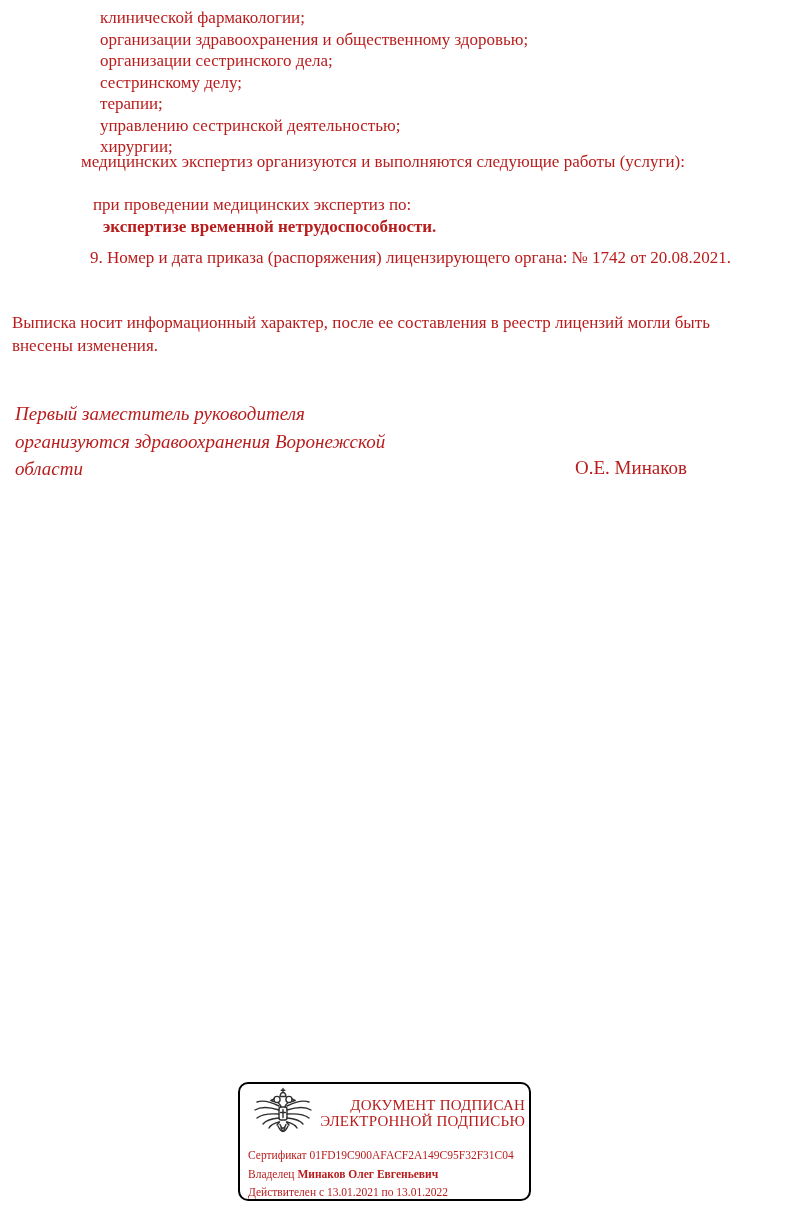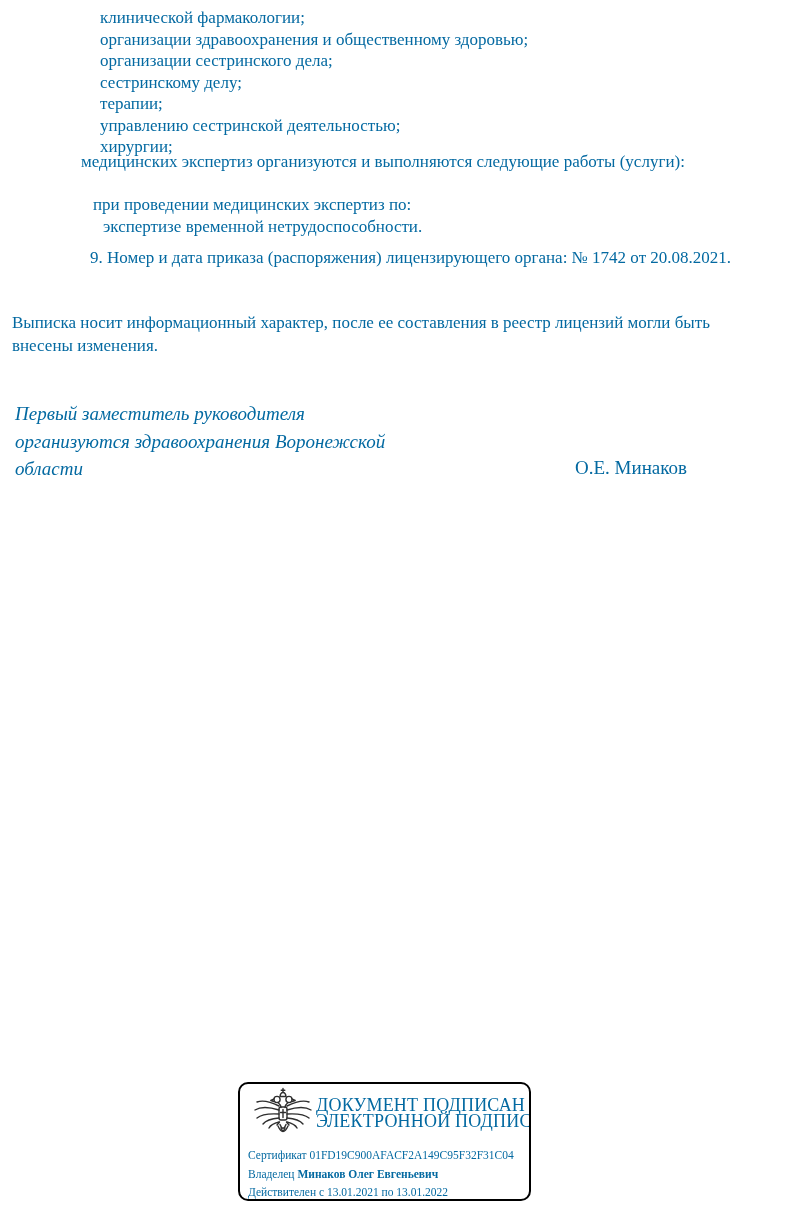--- a/index.html
+++ b/index.html
@@ -2,50 +2,50 @@
 <html><head>
 <meta charset="utf-8">
 <style>
   * { margin: 0; padding: 0; box-sizing: border-box; }
   html, body { background: #ffffff; }
   .page {
     position: relative;
     width: 796px;
     height: 1205px;
     background: #ffffff;
-    color: #0369a1;
+    color: #b91c1c;
     font-family: "Liberation Serif", "DejaVu Serif", serif;
     overflow: hidden;
     border-radius: 31px;
   }
   .body-text { font-size: 17px; line-height: 21.5px; }
 
   .works-list { position: absolute; left: 100px; top: 7px; white-space: nowrap; }
   .works-paragraph { position: absolute; left: 81px; top: 151px; width: 665px; }
   .line-justified { text-align: justify; text-align-last: justify; }
   .sub-line-1 { position: absolute; left: 93px; top: 194px; white-space: nowrap; }
-  .sub-line-2 { position: absolute; left: 103px; top: 216px; white-space: nowrap; }
+  .sub-line-2 { position: absolute; left: 103px; top: 216px; white-space: nowrap; font-weight: bold; }
   .order-line { position: absolute; left: 70px; top: 247px; white-space: nowrap; margin-left: 20px; }
   .disclaimer { position: absolute; left: 12px; top: 311px; width: 775px; line-height: 23px; }
 
   .signature-block { position: absolute; left: 15px; top: 400px; font-size: 19px; line-height: 27.5px; white-space: nowrap; font-style: italic; }
   .signature-name { position: absolute; left: 575px; top: 457px; font-size: 19px; white-space: nowrap; }
 
   .stamp {
     position: absolute; left: 238px; top: 1082px;
     width: 293px; height: 119px;
     border: 2.5px solid #000000;
     border-radius: 10px;
     overflow: hidden;
     background: #ffffff;
   }
   .stamp-emblem { position: absolute; left: 11px; top: 3px; width: 64px; height: 60px; }
   .stamp-title {
     position: absolute; left: 76px; right: 4px; top: 13px;
-    text-align: right; font-size: 18px; line-height: 16px;
+    text-align: right; font-size: 15px; line-height: 16px;
     letter-spacing: 0.2px; white-space: nowrap;
   }
   .stamp-details {
     position: absolute; left: 8px; top: 62px; right: 0;
     font-size: 11.5px; line-height: 18.5px; white-space: nowrap;
   }
   .owner-value { font-weight: bold; margin-left: 3px; }
 </style>
 </head>
 <body>

